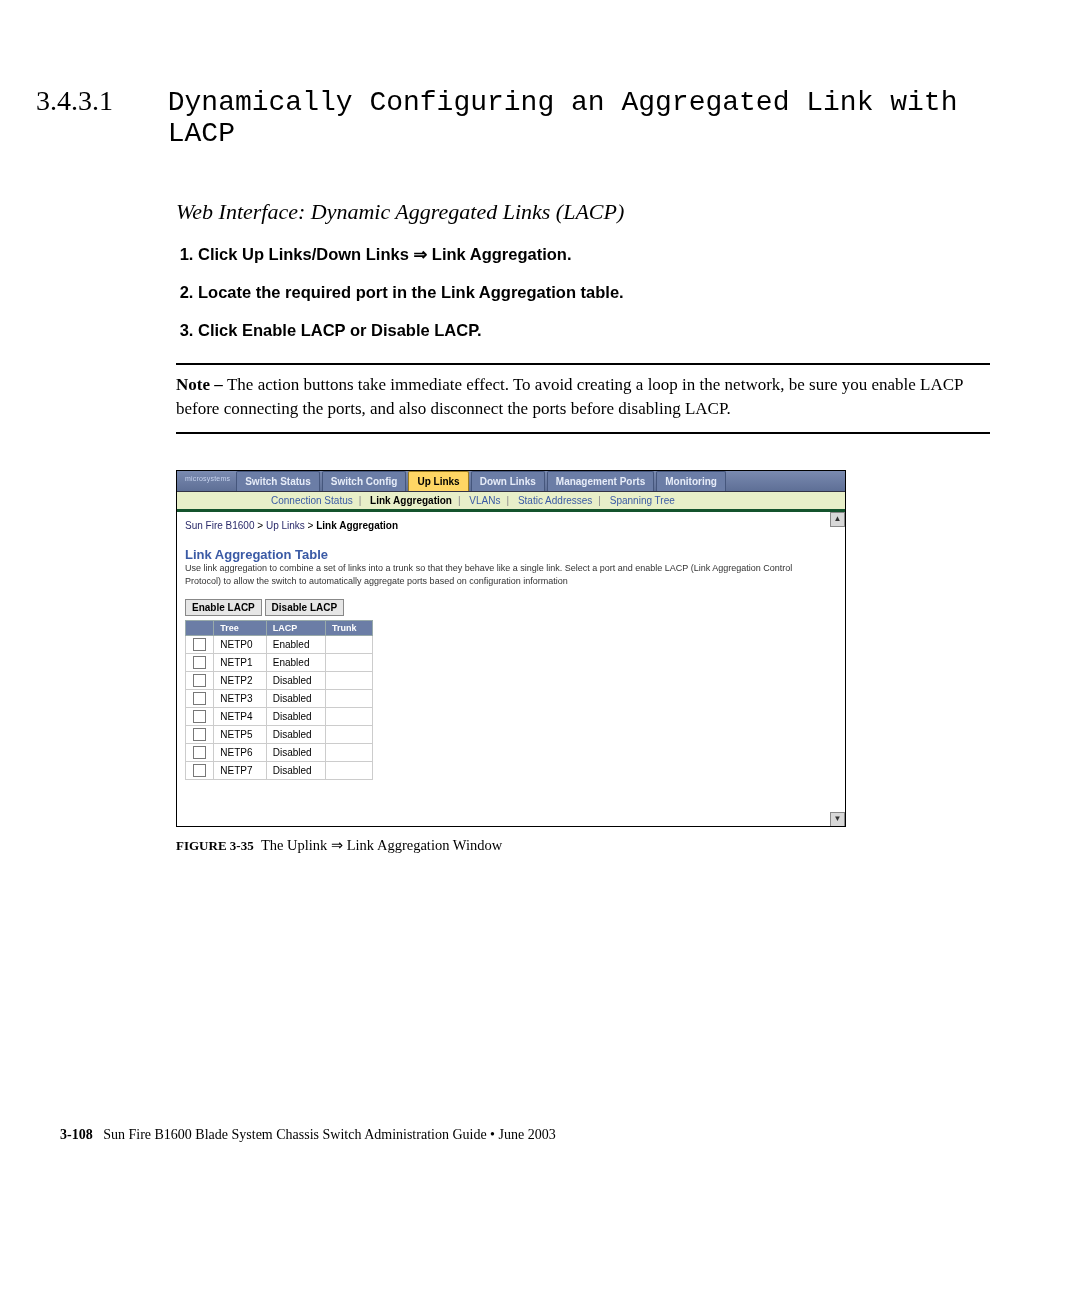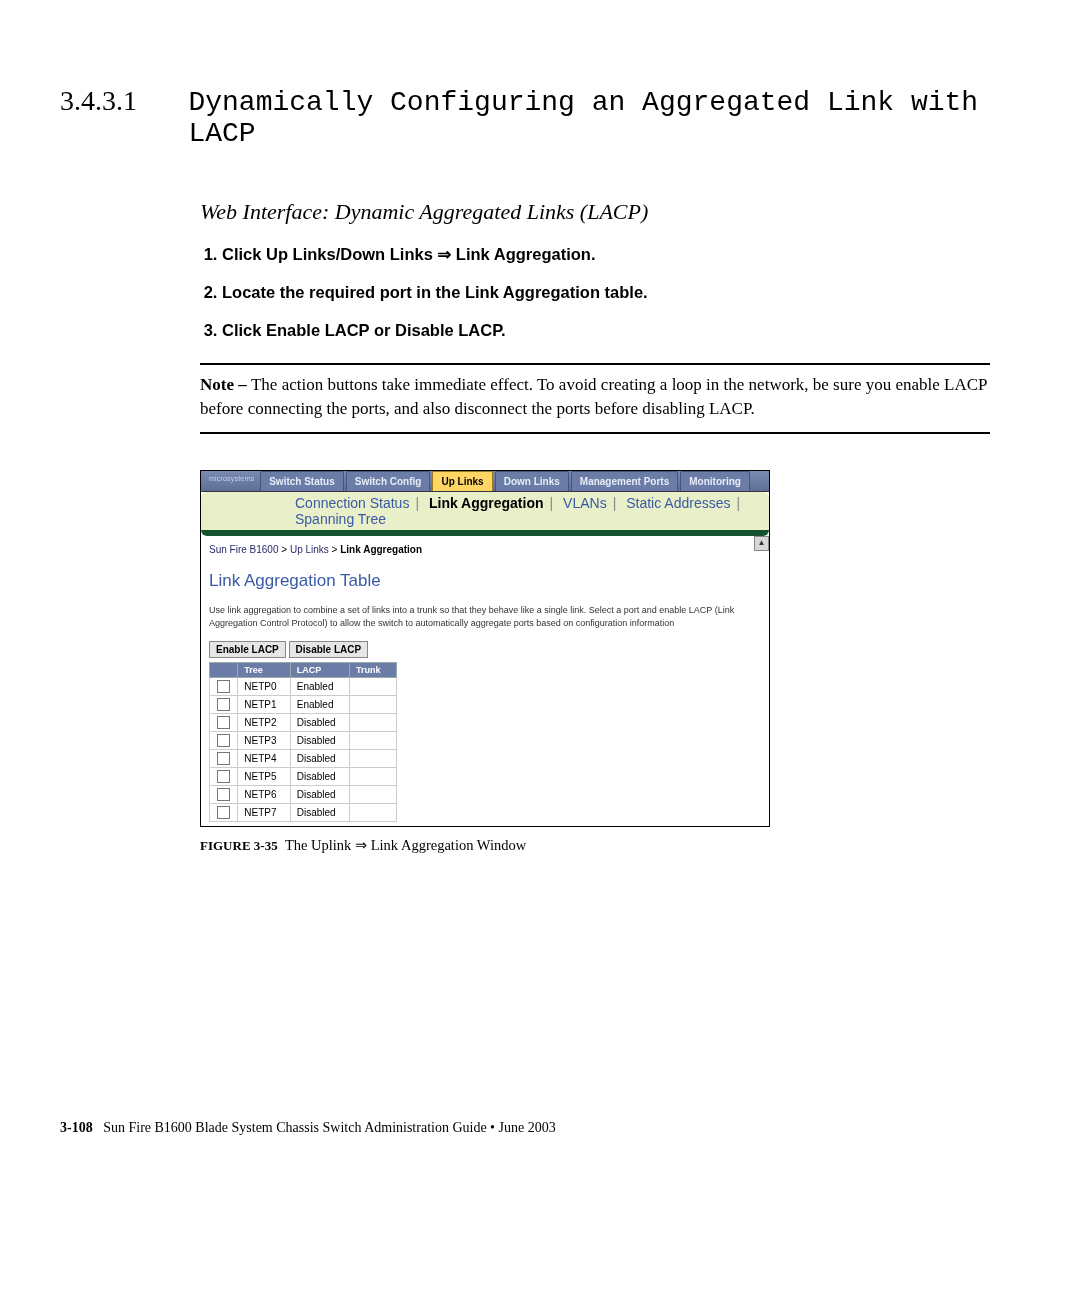--- a/index.html
+++ b/index.html
@@ -4,21 +4,21 @@
 <style>
   body {
     margin: 0;
     padding: 0;
     background: #fff;
     font-family: Georgia, 'Times New Roman', serif;
     color: #000;
     width: 1080px;
   }
   .page {
-    padding: 85px 90px 40px 60px;
+    padding: 85px 90px 40px 36px;
     box-sizing: border-box;
   }
   .headline {
     display: flex;
     align-items: baseline;
     margin-bottom: 50px;
   }
   .sec-num {
     font-size: 28px;
     width: 140px;
@@ -55,21 +55,21 @@
     margin: 10px 0 36px 0;
     font-size: 17px;
     line-height: 1.45;
     font-family: Georgia, serif;
   }
   .note-label { font-weight: bold; }
 
   
   .shot {
     border: 1px solid #000;
-    width: 570px;
+    width: 670px;
     height: 357px;
     box-sizing: border-box;
     background: #fff;
     font-family: Verdana, Arial, sans-serif;
     font-size: 10px;
     position: relative;
     overflow: hidden;
   }
   .tabbar {
     height: 20px;
@@ -98,23 +98,22 @@
     line-height: 14px;
   }
   .tab.active {
     background: #ffd664;
     color: #000;
     border-color: #9a7a20;
   }
   .subnav {
     background: #e8efc9;
     padding: 3px 0 3px 90px;
-    font-size: 14px;
-    border-bottom: 6px solid #14532d;
-    border-radius: 6px;
+    font-size: 10px;
+    border-bottom: 3px solid #14532d;
   }
   .subnav span { color: #3a5aa5; margin: 0 4px; }
   .subnav .sep { color: #888; margin: 0 2px; }
   .subnav .active { color: #000; font-weight: bold; }
   .content {
     padding: 8px 8px 0 8px;
     position: relative;
     height: calc(100% - 40px);
     box-sizing: border-box;
   }
@@ -134,23 +133,23 @@
   .scrollbtn.up { top: 0; }
   .scrollbtn.down { bottom: 0; }
   .bc {
     font-size: 10px;
     margin-bottom: 16px;
   }
   .bc a { color: #2a2a6a; }
   .bc b { color: #000; font-weight: bold; }
   .tbltitle {
     color: #3a5aa5;
-    font-weight: normal;
-    font-size: 17px;
-    margin-bottom: 13px;
+    font-weight: bold;
+    font-size: 13px;
+    margin-bottom: 0;
   }
   .desc {
     font-size: 9px;
     color: #333;
     line-height: 1.4;
     margin-bottom: 12px;
     max-width: 640px;
   }
   .btnrow { margin-bottom: 4px; }
   .winbtn {
@@ -197,21 +196,21 @@
   .caption {
     font-size: 14.5px;
     margin-top: 10px;
     font-family: Georgia, serif;
   }
   .caption b { font-weight: bold; font-size: 13px; }
 
   .footer {
     position: absolute;
     left: 60px;
-    bottom: 160px;
+    bottom: 153px;
     font-size: 14px;
     font-family: Georgia, serif;
     width: 900px;
   }
   .footer b { font-weight: bold; }
   .page-wrap { position: relative; min-height: 1296px; }
 </style>
 </head>
 <body>
 

